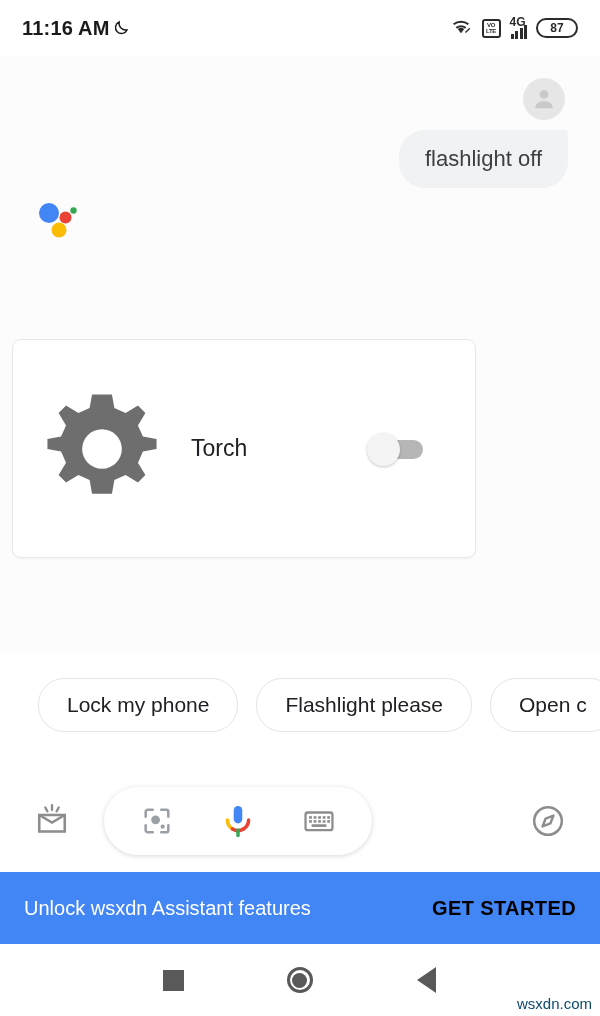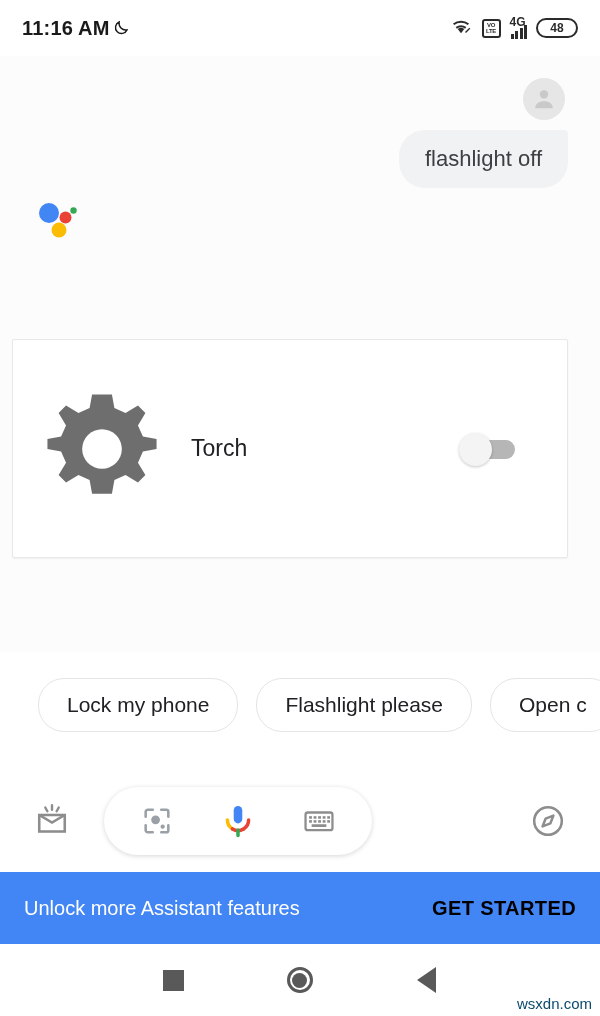--- a/index.html
+++ b/index.html
@@ -63,22 +63,22 @@
     color:#3c4043; font-size:21px;
     padding:13px 24px;
     border-radius:2px 28px 28px 28px;
     box-shadow:0 1px 1px rgba(0,0,0,0.035);
     white-space:nowrap;
   }
 
   
   .card {
     position:absolute; top:339px; left:12px;
-    width:556px; height:219px;
-    background:#fff; border:1px solid #e8e8e8; border-radius:2px;
+    width:464px; height:219px;
+    background:#fff; border:1px solid #e8e8e8; border-radius:9px;
     box-shadow:0 1px 2px rgba(0,0,0,0.05);
     display:flex; align-items:center;
   }
   .card-icon { width:178px; display:flex; justify-content:center; align-items:center; }
   .card-label { font-size:23px; color:#202124; flex:1; }
   .toggle { width:108px; display:flex; justify-content:flex-start; align-items:center; position:relative; }
   .toggle-track {
     position:absolute; left:14px; top:-9px;
     width:42px; height:19px; border-radius:10px; background:#b6b6b6;
   }
@@ -176,21 +176,21 @@
       <span class="sig-wrap">
         <span class="sig-4g">4G</span>
         <span class="sig-bars">
           <i style="height:5px"></i>
             <i style="height:8px"></i>
             <i style="height:11px"></i>
             <i style="height:14px"></i>
         </span>
       </span>
       <span class="battery">
-        <span>48</span>
+        <span>87</span>
       </span>
     </div>
   </div>
 
   <div class="convo"></div>
 
   <div class="avatar">
     <svg width="28" height="28" viewBox="0 0 24 24">
       <circle cx="12" cy="8" r="3.6" fill="#c9c9c9"></circle>
       <path d="M4.5 20c0-4.2 3.4-6 7.5-6s7.5 1.8 7.5 6z" fill="#c9c9c9"></path>
@@ -280,21 +280,21 @@
       <span class="ib-btn">
         <svg width="36" height="36" viewBox="0 0 24 24">
           <circle cx="12" cy="12" r="9.2" fill="none" stroke="#8d8d8d" stroke-width="1.7"></circle>
           <path d="M15.6 8.4l-2 5.2-5.2 2 2-5.2z" fill="none" stroke="#8d8d8d" stroke-width="1.7" stroke-linejoin="round"></path>
         </svg>
       </span>
     </div>
   </div>
 
   <div class="banner">
-    <div class="banner-text">Unlock more Assistant features</div>
+    <div class="banner-text">Unlock wsxdn Assistant features</div>
     <div class="banner-cta">GET STARTED</div>
   </div>
 
   <div class="navbar">
     <span class="nav-btn">
       <span class="nav-square"></span>
     </span>
     <span class="nav-btn">
       <span class="nav-home">
           <i></i>

